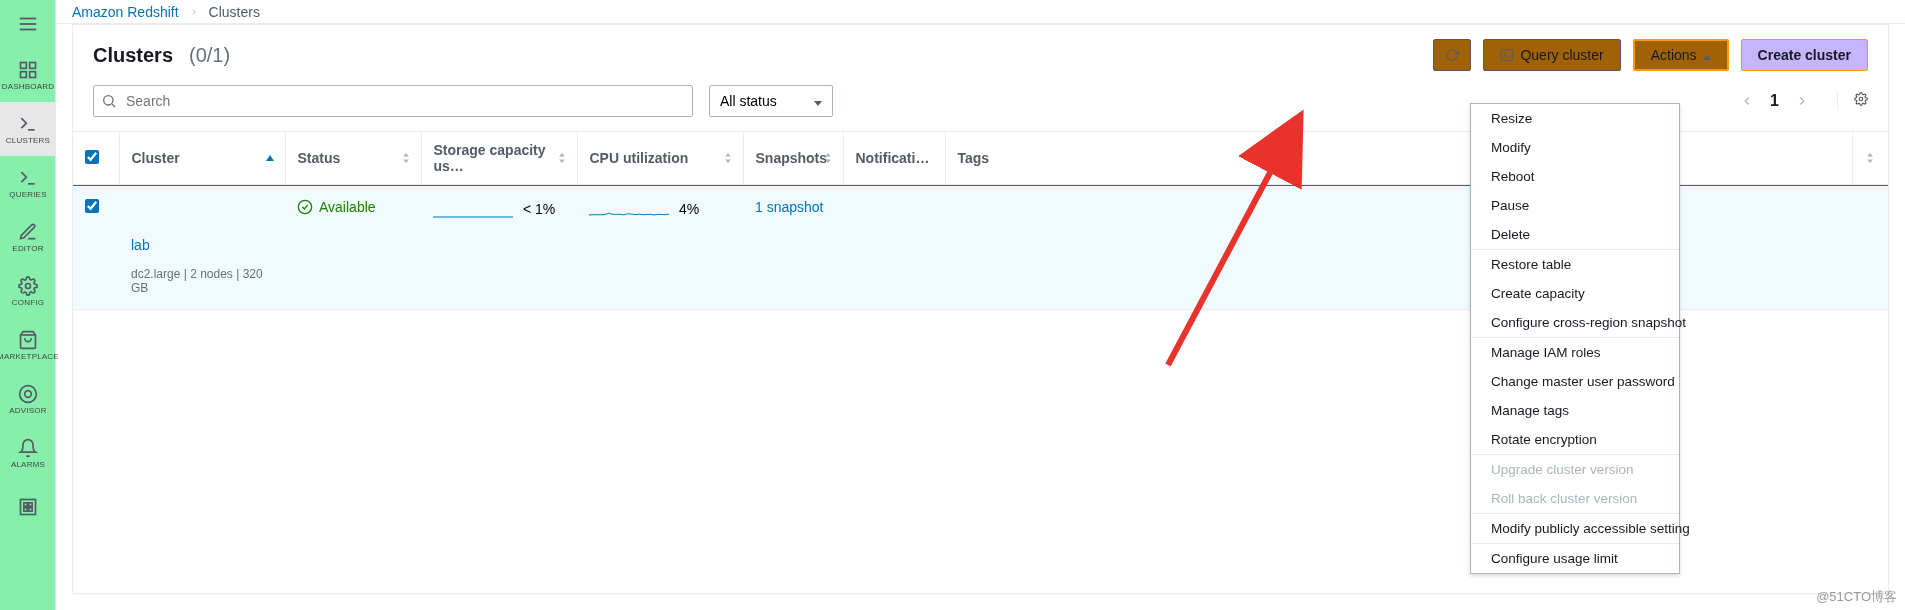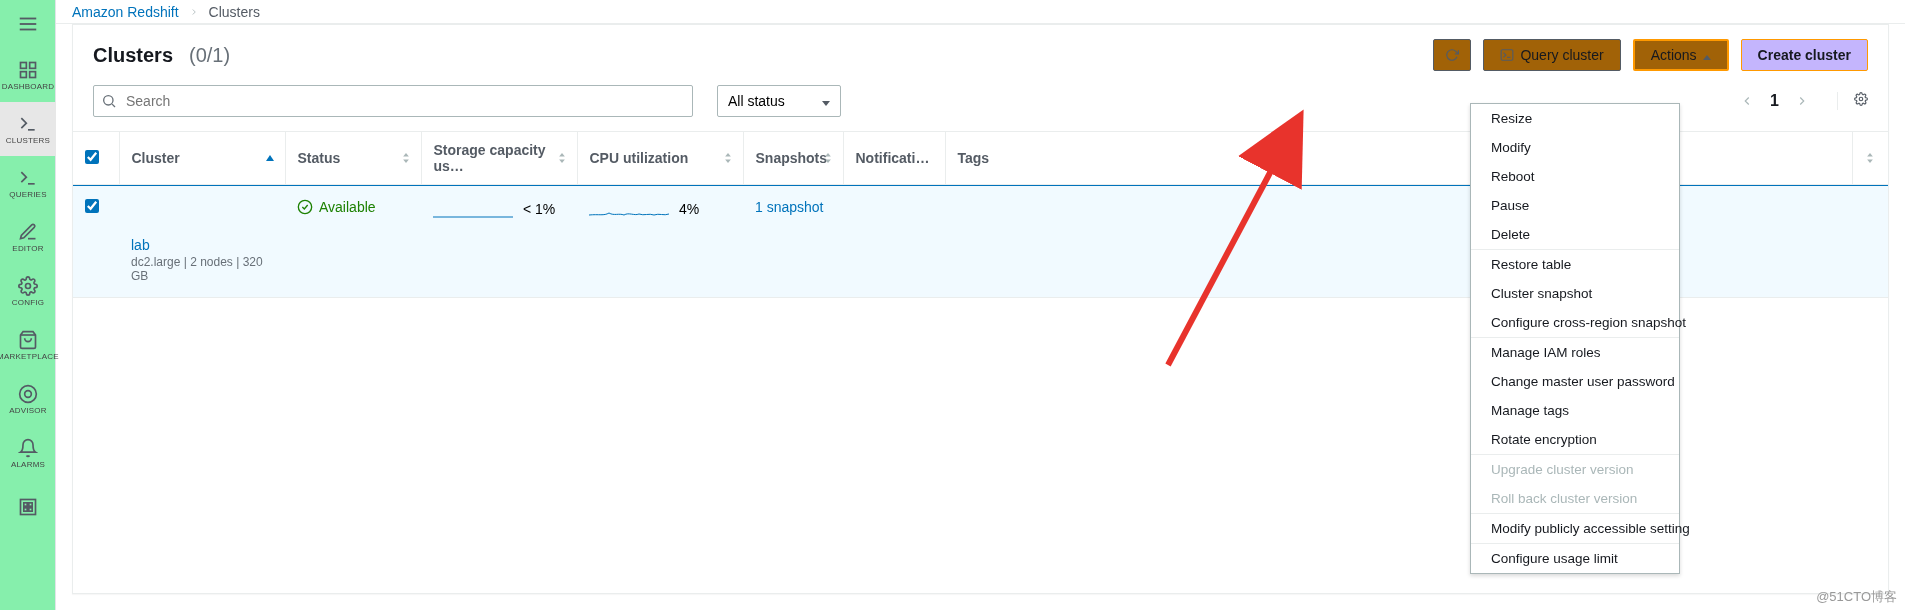--- a/index.html
+++ b/index.html
@@ -26,39 +26,39 @@
   .panel-header { display: flex; align-items: center; padding: 14px 20px; gap: 12px; }
   .panel-title { font-size: 20px; font-weight: 700; color: #16191f; }
   .panel-count { font-size: 20px; font-weight: 400; color: #687078; margin-left: 4px; }
   .spacer { flex: 1; }
   .btn { height: 32px; padding: 0 16px; border: 1px solid #545b64; background: #a16207; border-radius: 2px; font-size: 14px; color: #16191f; display: inline-flex; align-items: center; gap: 6px; cursor: pointer; }
   .btn.icon-only { width: 38px; padding: 0; justify-content: center; }
   .btn.primary { background: #c4b5fd; border-color: #ff9900; color: #16191f; font-weight: 700; }
   .btn.active-open { border: 2px solid #ff9900; position: relative; z-index: 20; }
   .btn svg { width: 14px; height: 14px; }
 
-  .filter-row { display: flex; align-items: center; padding: 0 20px 14px 20px; gap: 24px; }
+  .filter-row { display: flex; align-items: center; padding: 0 20px 14px 20px; gap: 16px; }
   .search-box { flex: 1; max-width: 600px; position: relative; }
   .search-box input { width: 100%; height: 32px; padding: 0 10px 0 32px; border: 1px solid #aab7b8; border-radius: 2px; font-size: 14px; }
   .search-box svg { position: absolute; left: 8px; top: 8px; width: 16px; height: 16px; stroke: #687078; }
   .status-select { width: 124px; height: 32px; border: 1px solid #aab7b8; border-radius: 2px; background: #fff; display: flex; align-items: center; padding: 0 10px; justify-content: space-between; font-size: 14px; cursor: pointer; }
   .pager { display: flex; align-items: center; gap: 16px; margin-left: auto; color: #687078; }
   .pager .num { color: #16191f; font-weight: 700; }
   .pager svg { width: 14px; height: 14px; stroke: #aab7b8; }
   .gear svg { stroke: #545b64; }
 
   .table-wrap { border-top: 1px solid #eaeded; }
   table { width: 100%; border-collapse: collapse; table-layout: fixed; }
   th { text-align: left; font-size: 14px; font-weight: 700; color: #545b64; padding: 10px 12px; border-bottom: 1px solid #eaeded; border-right: 1px solid #eaeded; position: relative; }
   th .sort-caret { position: absolute; right: 10px; top: 50%; transform: translateY(-50%); width: 10px; height: 10px; }
   td { font-size: 14px; padding: 14px 12px; border-bottom: 1px solid #eaeded; vertical-align: top; }
   tbody tr.selected { background: #f1faff; box-shadow: inset 0 -1px 0 #0073bb, inset 0 1px 0 #0073bb; }
   .checkbox { width: 14px; height: 14px; accent-color: #0073bb; }
   .cluster-name { color: #0073bb; cursor: pointer; margin-top: 38px; }
-  .cluster-sub { color: #687078; font-size: 12px; margin-top: 2px; }
+  .cluster-sub { color: #687078; font-size: 12px; margin-top: 14px; }
   .status-cell { display: flex; align-items: center; gap: 6px; color: #1d8102; }
   .sparkline { height: 20px; width: 80px; }
   .metric-cell { display: flex; align-items: center; gap: 10px; }
   .snap-link { color: #0073bb; cursor: pointer; }
 
   
   .menu { position: absolute; top: 78px; right: 208px; width: 210px; background: #fff; border: 1px solid #aab7b8; box-shadow: 0 2px 4px rgba(0,0,0,0.15); z-index: 30; }
   .menu-item { padding: 7px 20px; font-size: 13.5px; color: #16191f; cursor: pointer; white-space: nowrap; }
   .menu-item.disabled { color: #aab7b8; cursor: default; }
   .menu-sep { height: 1px; background: #eaeded; margin: 0; }
@@ -317,21 +317,21 @@
       </div>
 
       <div class="menu" id="actions-menu">
           <div class="menu-item">Resize</div>
           <div class="menu-item">Modify</div>
           <div class="menu-item">Reboot</div>
           <div class="menu-item">Pause</div>
           <div class="menu-item">Delete</div>
           <div class="menu-sep"></div>
           <div class="menu-item">Restore table</div>
-          <div class="menu-item">Cluster snapshot</div>
+          <div class="menu-item">Create capacity</div>
           <div class="menu-item">Configure cross-region snapshot</div>
           <div class="menu-sep"></div>
           <div class="menu-item">Manage IAM roles</div>
           <div class="menu-item">Change master user password</div>
           <div class="menu-item">Manage tags</div>
           <div class="menu-item">Rotate encryption</div>
           <div class="menu-sep"></div>
           <div class="menu-item disabled">Upgrade cluster version</div>
           <div class="menu-item disabled">Roll back cluster version</div>
           <div class="menu-sep"></div>

